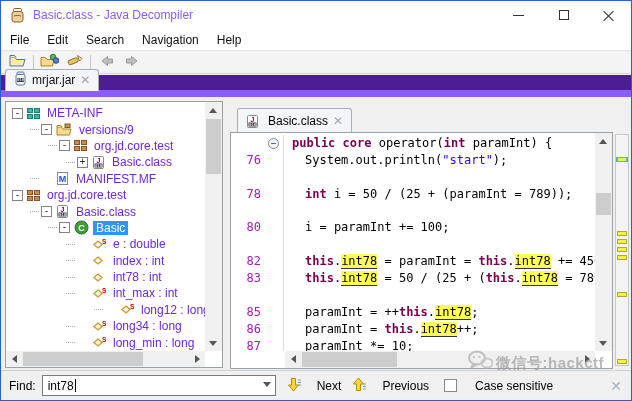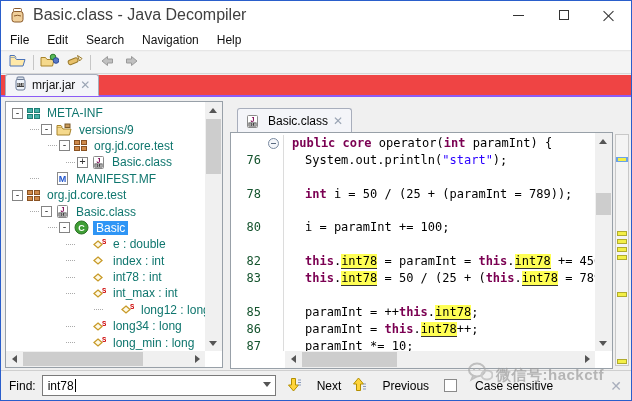--- a/index.html
+++ b/index.html
@@ -2,65 +2,65 @@
 <html><head>
 <meta charset="utf-8">
 <style>
   *{margin:0;padding:0;box-sizing:border-box;}
   html,body{width:632px;height:401px;font-family:"Liberation Sans",sans-serif;background:#fff;}
   .window{position:relative;width:632px;height:401px;border:1px solid #2a5ecb;background:#f0f0f0;overflow:hidden;}
 
   
   .titlebar{position:absolute;left:0;top:0;right:0;height:28px;background:#fff;display:flex;align-items:center;}
   .app-icon{margin-left:9px;width:15px;height:16px;display:inline-block;}
-  .title-text{margin-left:8px;font-size:16px;color:#404040;}
+  .title-text{margin-left:8px;font-size:12px;color:#8b5cf6;}
   .win-controls{position:absolute;right:0;top:0;height:28px;display:flex;}
   .win-btn{width:45px;height:28px;display:flex;align-items:center;justify-content:center;}
   .glyph-min{width:11px;height:1px;background:#333;}
   .glyph-max{width:10px;height:10px;border:1px solid #333;background:#fff;}
   .glyph-close{position:relative;width:11px;height:11px;}
   .glyph-close::before,.glyph-close::after{content:"";position:absolute;left:5px;top:-1px;width:1px;height:14px;background:#333;}
   .glyph-close::before{transform:rotate(45deg);}
   .glyph-close::after{transform:rotate(-45deg);}
 
   
   .menubar{position:absolute;left:0;top:28px;right:0;height:22px;background:#fff;border-bottom:1px solid #e6e6e6;display:flex;align-items:center;font-size:12px;color:#111;}
   .menu-item{padding:0 9px;height:100%;display:flex;align-items:center;cursor:default;}
 
   
   .toolbar{position:absolute;left:0;top:51px;right:0;height:22px;background:#f4f4f4;border-bottom:1px solid #d7d7d7;display:flex;align-items:center;padding-left:4px;}
   .tool-btn{width:25px;height:20px;display:flex;align-items:center;justify-content:center;}
   .tool-sep{width:1px;height:15px;background:#c6c6c6;margin:0 3px;}
 
   
-  .maintabs{position:absolute;left:0;top:74px;right:0;height:22px;background:#ef4444;border-bottom:2px solid #8b5cf6;}
+  .maintabs{position:absolute;left:0;top:74px;right:0;height:22px;background:#4c1d95;border-bottom:7px solid #8b5cf6;}
   .tab{position:absolute;bottom:-1px;height:22px;background:#f4f5f9;border:1px solid #a8aebc;border-bottom:1px solid #f4f5f9;border-radius:3px 3px 0 0;display:flex;align-items:center;padding:0 8px;font-size:12px;gap:5px;color:#111;}
   .tab-close{color:#9aa4b4;font-size:12px;line-height:1;}
 
   
   .tree-panel{position:absolute;left:4px;top:100px;width:218px;height:267px;background:#fff;border:1px solid #98a0a8;}
   .tree{position:absolute;left:0;top:3px;right:17px;bottom:16px;overflow:hidden;font-size:12px;white-space:nowrap;}
   .tree-row{height:16.4px;display:flex;align-items:center;}
   .dots{width:9px;border-top:1px dotted #aaa;margin-right:2px;flex:none;}
   .expander{width:11px;height:11px;border:1px solid #848484;background:#fff;font-size:10px;line-height:8px;text-align:center;color:#333;margin-right:4px;flex:none;font-family:"DejaVu Sans Mono",monospace;}
   .exp-spacer{width:15px;flex:none;}
   .tree-icon{margin-right:4px;flex:none;display:inline-flex;align-items:center;}
-  .tree-label{padding:0 3px;color:#0f766e;}
+  .tree-label{padding:0 3px;color:#6d28d9;}
   .tree-row.selected .tree-label{background:#2f95f5;color:#fff;}
 
   .splitter{position:absolute;left:222px;top:96px;width:7px;bottom:32px;background:#f0f0f0;}
 
   
   .edtab{left:236px;top:107px;position:absolute;height:25px;background:#f4f5f9;border:1px solid #a8aebc;border-bottom:none;border-radius:3px 3px 0 0;display:flex;align-items:center;padding:0 8px;font-size:12px;gap:5px;}
 
   
   .code-panel{position:absolute;left:229px;top:131px;width:383px;height:237px;background:#fff;border:1px solid #98a0a8;overflow:hidden;}
   .code-rows{position:absolute;left:0;top:2px;right:17px;bottom:17px;overflow:hidden;}
   .code-row{display:flex;height:16.9px;line-height:16.9px;font-family:"DejaVu Sans Mono",monospace;font-size:12px;white-space:pre;}
-  .lnum{width:30px;text-align:right;color:#14532d;flex:none;}
+  .lnum{width:30px;text-align:right;color:#a21caf;flex:none;}
   .foldcol{width:23px;flex:none;border-right:1px solid #dcdcdc;position:relative;}
   .fold-icon{position:absolute;right:4px;top:3px;width:11px;height:11px;border:1px solid #7a8aa0;border-radius:50%;background:#f4f6fa;}
   .fold-icon::after{content:"";position:absolute;left:2px;top:4px;width:5px;height:1px;background:#5a6a80;}
   .codetext{overflow:hidden;flex:1;}
   .ind1{padding-left:8px;}
   .ind2{padding-left:21px;}
   .kw{color:#7b0052;font-weight:bold;}
   .str{color:#2a00ff;}
   .hl{background:#ffff55;border-bottom:1px solid #333;}
 
@@ -87,21 +87,21 @@
   .find-label{margin-left:8px;}
   .find-combo{margin-left:6px;width:234px;height:21px;background:#fff;border:1px solid #7a7a7a;display:flex;align-items:center;padding-left:5px;position:relative;}
   .caret{width:1px;height:13px;background:#000;margin-left:1px;}
   .combo-arrow{position:absolute;right:4px;top:6px;width:0;height:0;border-left:4px solid transparent;border-right:4px solid transparent;border-top:5px solid #555;}
   .find-btn{display:flex;align-items:center;gap:15px;margin-left:11px;}
   .checkbox{width:13px;height:13px;border:1px solid #8a8a8a;background:#fff;margin-left:15px;flex:none;}
   .case-label{margin-left:18px;}
   .find-close{position:absolute;right:9px;color:#a8aebc;font-size:14px;}
 
   
-  .watermark{position:absolute;left:466px;top:360px;display:flex;align-items:center;gap:3px;opacity:0.68;z-index:5;pointer-events:none;}
+  .watermark{position:absolute;left:466px;top:348px;display:flex;align-items:center;gap:3px;opacity:0.68;z-index:5;pointer-events:none;}
   .watermark-text{font-size:15px;font-weight:bold;color:#9a9a9a;letter-spacing:0.5px;}
 </style>
 </head>
 <body>
 
 <div class="window">
 
   <div class="titlebar">
     <span class="app-icon"><svg width="15" height="16">
           <rect x="2" y="4.5" width="11" height="10.5" rx="2.5" fill="#f0cf9a" stroke="#8a5a2a"></rect>

